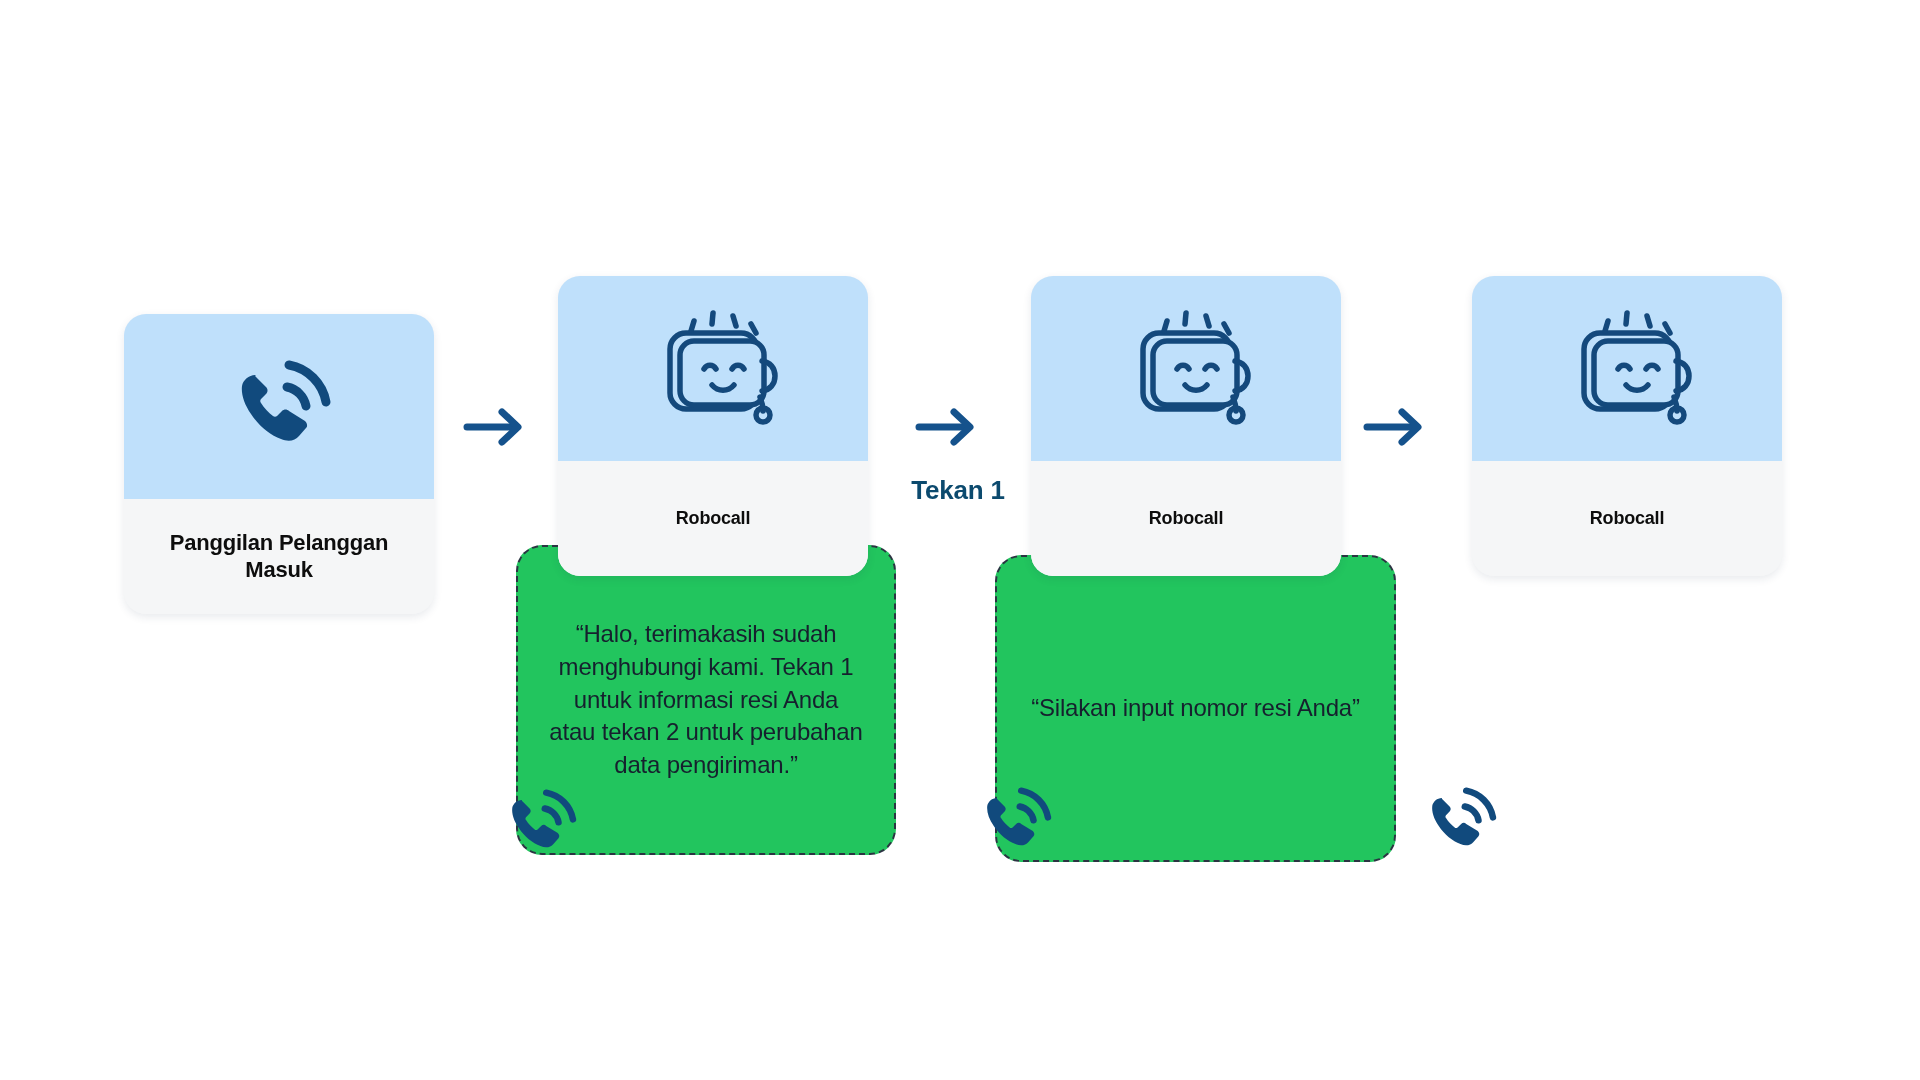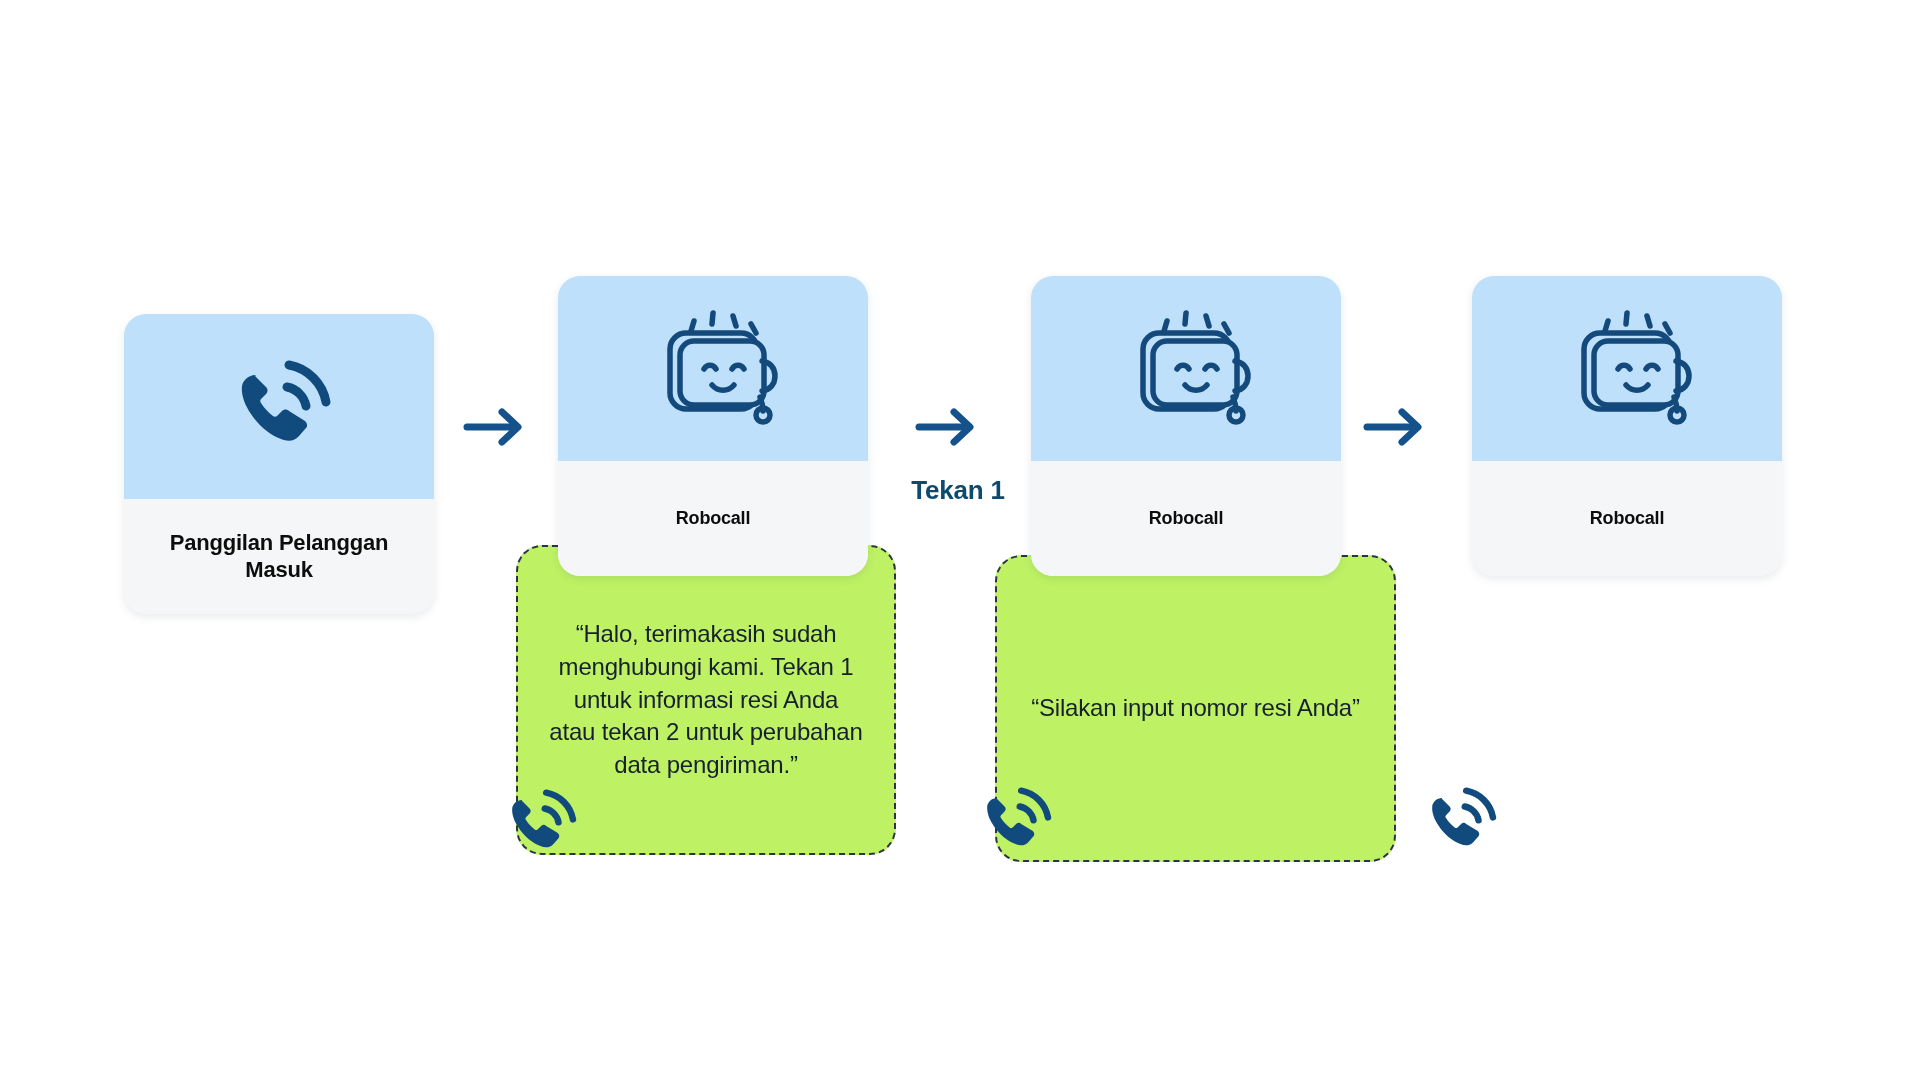--- a/index.html
+++ b/index.html
@@ -93,21 +93,21 @@
     font-size: 26px;
     font-weight: bold;
     color: #0c4a6e;
     letter-spacing: -0.2px;
     z-index: 45;
   }
 
   
   .bubble {
     position: absolute;
-    background: #bef264;
+    background: #22c55e;
     border: 2.5px dashed #2b3442;
     border-radius: 26px;
     z-index: 20;
     box-sizing: border-box;
     display: flex;
     align-items: center;
     justify-content: center;
     padding: 18px 30px;
   }
   .bubble-text {

